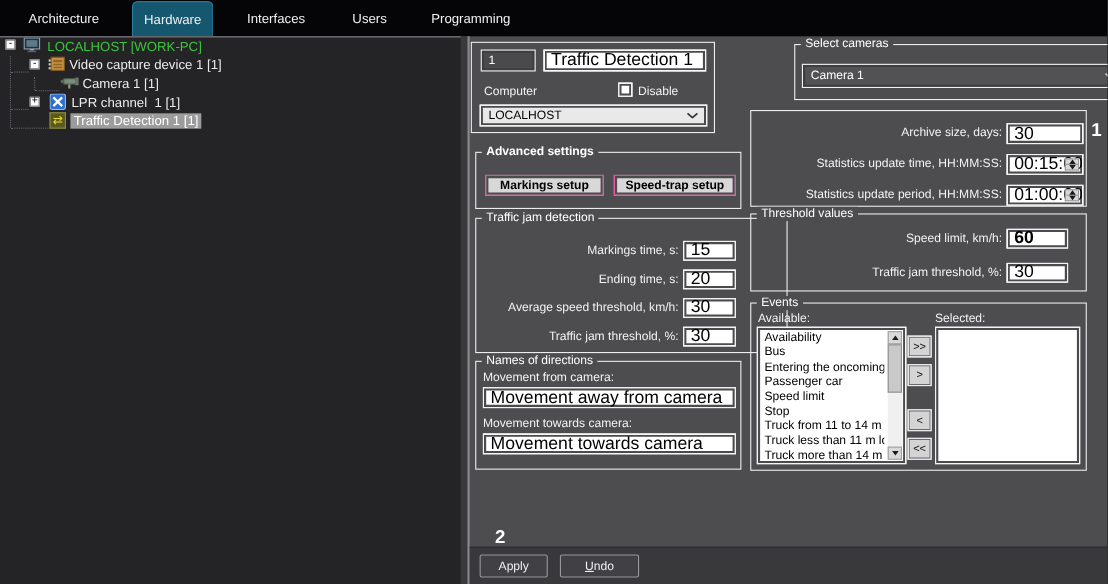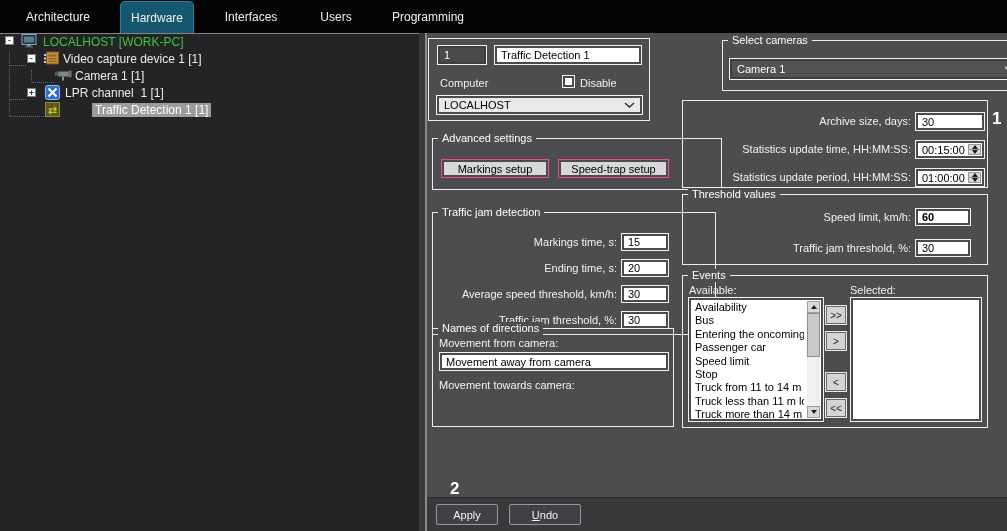--- a/index.html
+++ b/index.html
@@ -34,21 +34,21 @@
        color:#ead92f;font-size:11px;line-height:12px;display:flex;align-items:center;justify-content:center;}
 
   
   .box{position:absolute;border:1px solid #ededee;}
   .legend{position:absolute;top:-7px;left:5px;background:#4d4d50;padding:0 4px;
           font-size:11px;line-height:13px;color:#fff;white-space:nowrap;}
   .lbl{position:absolute;font-size:11px;color:#f2f2f2;white-space:nowrap;}
   .lbl.r{text-align:right;}
 
   .tf{position:absolute;background:#fff;border:1px solid #f2f2f2;
-      box-shadow:inset 0 0 0 2px #4b4b4e;color:#000;font-size:11px;
+      box-shadow:inset 0 0 0 2px #4b4b4e;color:#000;font-size:16px;
       display:flex;align-items:center;padding-left:6px;overflow:hidden;}
   .tf-dark{position:absolute;background:#4a4a4d;border:1px solid #f2f2f2;
       box-shadow:inset 0 0 0 2px #3e3e41;color:#fff;font-size:11px;
       display:flex;align-items:center;padding-left:6px;overflow:hidden;}
   .dd-light{position:absolute;background:#e9e9e9;border:1px solid #f5f5f5;
       box-shadow:inset 0 0 0 2px #4b4b4e;color:#000;font-size:11px;
       display:flex;align-items:center;padding-left:7px;}
   .dd-dark{position:absolute;background:#525255;border:1px solid #f2f2f2;
       box-shadow:inset 0 0 0 2px #3e3e41;color:#fff;font-size:11px;
       display:flex;align-items:center;padding-left:7px;}
@@ -160,21 +160,21 @@
         <path d="M3.5 3.5 L11.5 11.5 M11.5 3.5 L3.5 11.5" stroke="#ffffff" stroke-width="2"></path>
       </svg>
     </span>
     <div class="trow" style="left:65px;top:51px;">
       <span class="tlabel">LPR channel  1 [1]</span>
     </div>
 
     <span class="ticon" style="left:45px;top:68px;">
       <span class="traffic-badge">⇄</span>
     </span>
-    <div class="trow" style="left:64px;top:68px;margin-left:28px;">
+    <div class="trow" style="left:64px;top:68px;">
       <span class="tlabel sel">Traffic Detection 1 [1]</span>
     </div>
   </div>
 
   <div class="splitter"></div>
 
   <div class="box" style="left:428px;top:38px;width:222px;height:83px;">
     <div class="tf-dark" style="left:8px;top:6px;width:50px;height:20px;">
       <span>1</span>
     </div>
@@ -187,27 +187,27 @@
     <div class="dd-light" style="left:7px;top:56px;width:207px;height:20px;">
       <span>LOCALHOST</span>
       <span class="chev">
         <svg width="11" height="6" viewBox="0 0 11 6">
             <path d="M1 1 L5.5 5 L10 1" fill="none" stroke="#333" stroke-width="1.5"></path>
           </svg>
       </span>
     </div>
   </div>
 
-  <div class="box" style="left:432px;top:138px;width:290px;height:52px;">
+  <div class="box" style="left:432px;top:138px;width:242px;height:52px;font-weight:bold;">
     <span class="legend">Advanced settings</span>
     <div class="btn-light" style="left:8px;top:20px;width:108px;height:19px;">Markings setup</div>
     <div class="btn-light" style="left:125px;top:20px;width:111px;height:19px;">Speed-trap setup</div>
   </div>
 
-  <div class="box" style="left:432px;top:212px;width:284px;height:123px;text-decoration:underline;">
+  <div class="box" style="left:432px;top:198px;width:284px;height:123px;text-decoration:underline;">
     <span class="legend">Traffic jam detection</span>
     <div class="lbl r" style="left:4px;top:23px;width:180px;">Markings time, s:</div>
     <div class="tf" style="left:188px;top:20px;width:48px;height:18px;">
       <span>15</span>
       </div>
     <div class="lbl r" style="left:4px;top:49px;width:180px;">Ending time, s:</div>
     <div class="tf" style="left:188px;top:46px;width:48px;height:18px;">
       <span>20</span>
       </div>
     <div class="lbl r" style="left:4px;top:75px;width:180px;">Average speed threshold, km/h:</div>
@@ -220,20 +220,23 @@
       </div>
   </div>
 
   <div class="box" style="left:432px;top:328px;width:242px;height:99px;">
     <span class="legend">Names of directions</span>
     <div class="lbl" style="left:6px;top:8px;">Movement from camera:</div>
     <div class="tf" style="left:6px;top:23px;width:230px;height:19px;">
       <span>Movement away from camera</span>
       </div>
     <div class="lbl" style="left:6px;top:50px;">Movement towards camera:</div>
+    <div class="tf" style="left:6px;top:65px;width:230px;height:19px;">
+      <span>Movement towards camera</span>
+      </div>
   </div>
 
   <div class="box" style="left:682px;top:40px;width:364px;height:51px;margin-left:40px;">
     <span class="legend">Select cameras</span>
     <div class="dd-dark" style="left:6px;top:17px;width:294px;height:22px;">
       <span>Camera 1</span>
       <span class="chev">
         <svg width="11" height="6" viewBox="0 0 11 6">
             <path d="M1 1 L5.5 5 L10 1" fill="none" stroke="#cfcfcf" stroke-width="1.5"></path>
           </svg>

